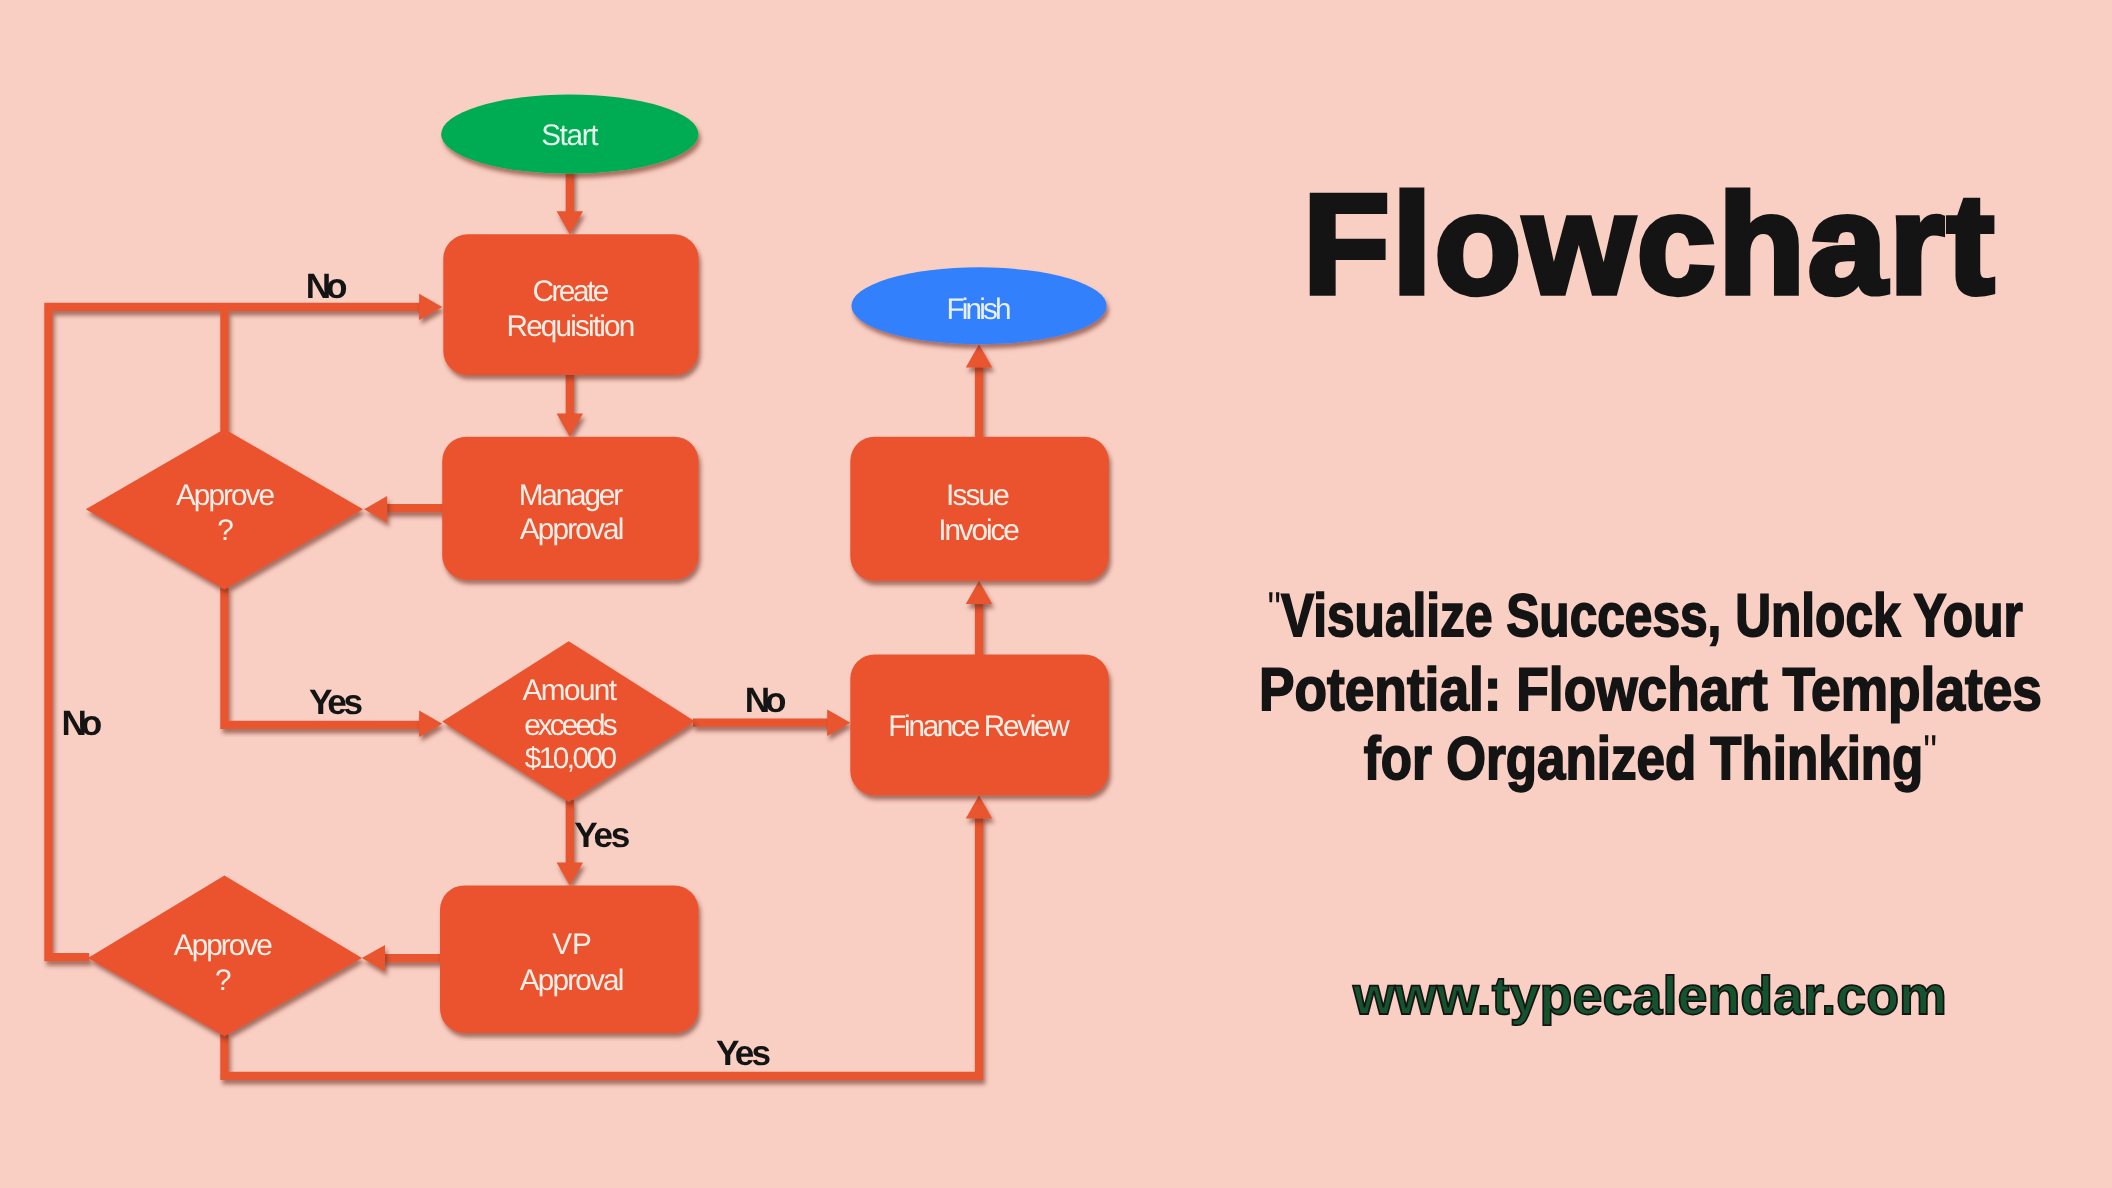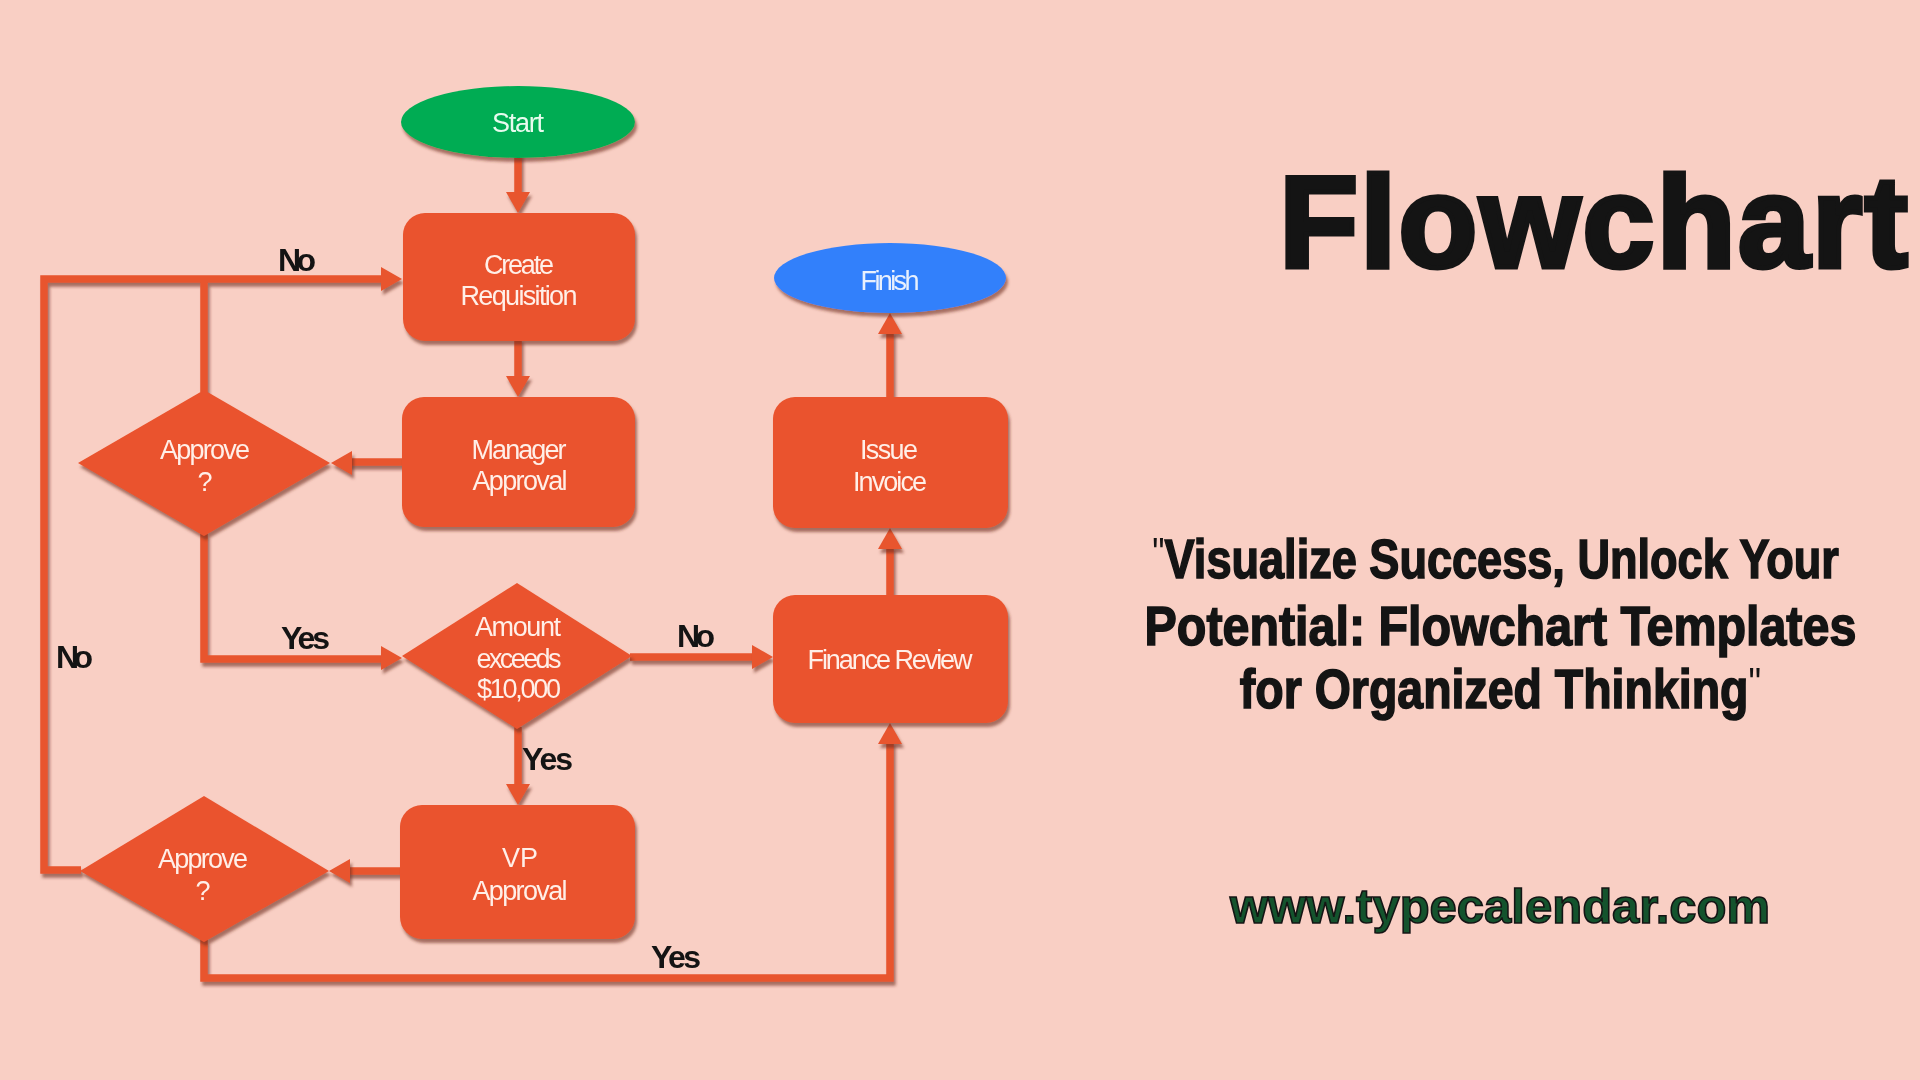--- a/index.html
+++ b/index.html
@@ -98,20 +98,20 @@
   <g fill="#141414" font-size="32" font-weight="bold" font-family="Liberation Sans, sans-serif" lengthAdjust="spacingAndGlyphs">
     <text x="278" y="271" textLength="38">No</text>
     <text x="56" y="668" textLength="37">No</text>
     <text x="677" y="647" textLength="38">No</text>
     <text x="281" y="649" textLength="49">Yes</text>
     <text x="522" y="770" textLength="51">Yes</text>
     <text x="651" y="968" textLength="50">Yes</text>
   </g>
 </svg>
 
-<div class="title" style="top:148px;font-weight:bold;font-size:129px;color:#141414;letter-spacing:2.4px;text-align:right;-webkit-text-stroke:5px #141414;">Flowchart</div>
+<div class="title" style="top:148px;font-weight:bold;font-size:129px;color:#141414;letter-spacing:2.4px;-webkit-text-stroke:5px #141414;">Flowchart</div>
 <div class="title" style="top:528px;font-weight:bold;font-size:55px;line-height:63px;color:#141414;-webkit-text-stroke:1.6px #141414;">
   <div style="width:fit-content;margin:0 auto;transform:translateX(-13px) scaleX(0.82);"><span class="q">"</span>Visualize Success, Unlock Your</div>
   <div style="width:fit-content;margin:0 auto;transform:scaleX(0.88);">Potential: Flowchart Templates</div>
   <div style="width:fit-content;margin:0 auto;transform:scaleX(0.845);">for Organized Thinking<span class="q">"</span></div>
 </div>
 <div class="title" style="top:878px;font-weight:bold;font-size:49px;color:#14532d;-webkit-text-stroke:1.6px #141414;">www.typecalendar.com</div>
 </div>
 
 </body></html>

